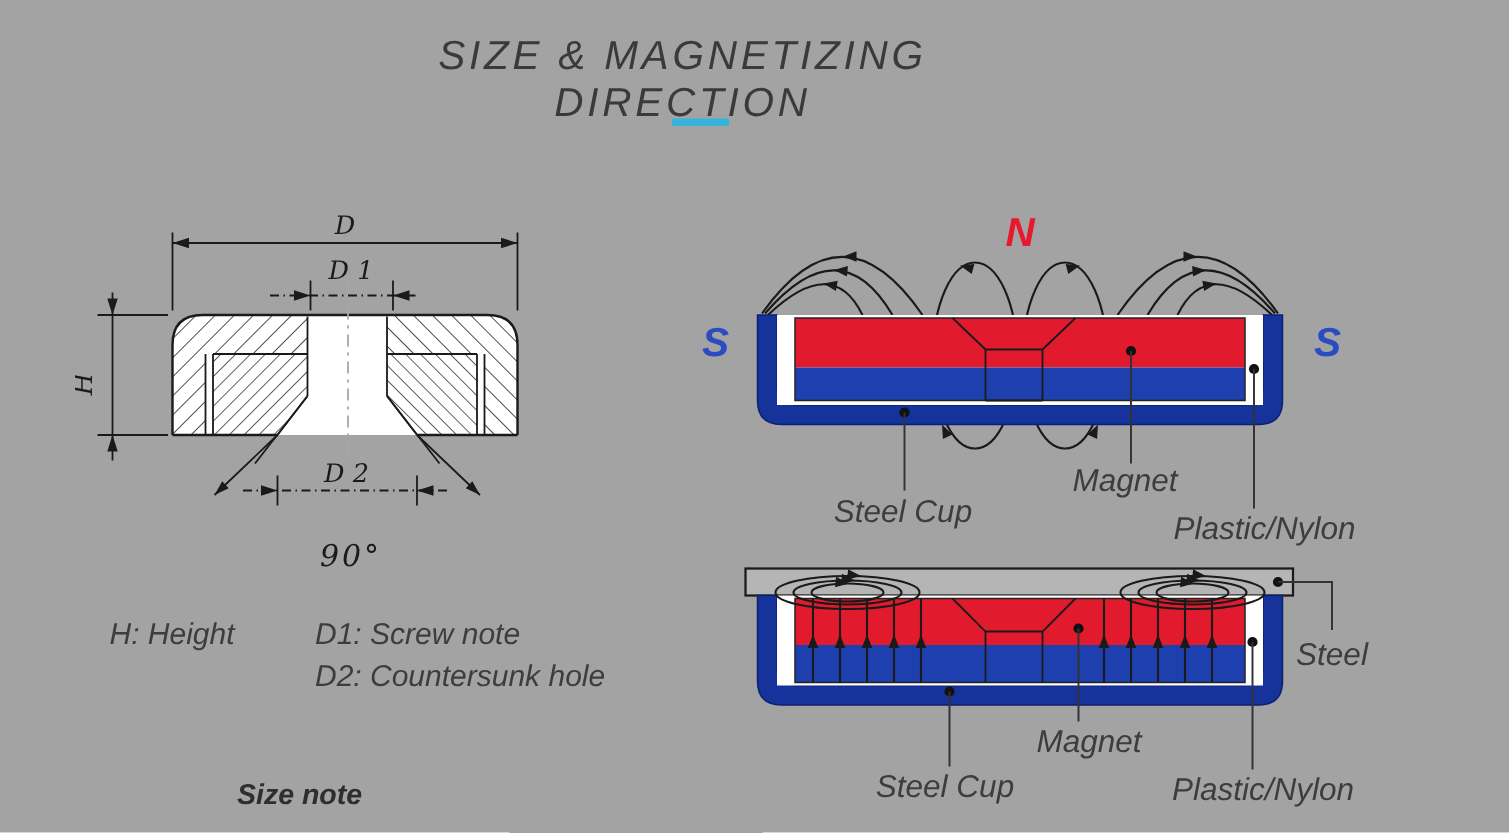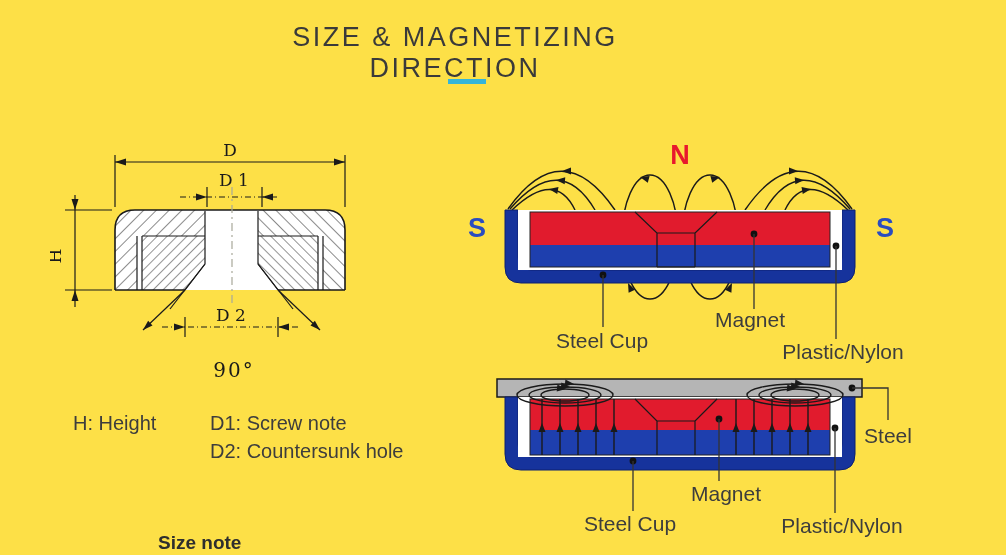--- a/index.html
+++ b/index.html
@@ -1,22 +1,22 @@
 <!DOCTYPE html>
 <html><head>
 <meta charset="utf-8">
 <style>
   html,body{margin:0;padding:0;background:#fff;}
-  #stage{position:relative;width:1006px;height:555px;background:#fde047;overflow:hidden;
-         font-family:"Liberation Sans",sans-serif;}
+  #stage{position:relative;width:1006px;height:555px;background:#a3a3a3;overflow:hidden;
+         font-family:"Liberation Sans",sans-serif;font-style:italic;}
   .title{position:absolute;left:225px;top:22px;width:460px;text-align:center;
          font-size:27px;letter-spacing:2.5px;color:#3a3a3a;font-weight:500;}
   .accent-bar{position:absolute;left:448px;top:79px;width:38px;height:5px;background:#35b5d9;}
   .legend-item{position:absolute;font-size:20px;color:#3d3d3d;}
-  .size-note{position:absolute;left:158px;top:532px;font-size:19px;font-weight:bold;color:#2e2e2e;}
+  .size-note{position:absolute;left:158px;top:520px;font-size:19px;font-weight:bold;color:#2e2e2e;}
   svg text{font-family:"Liberation Sans",sans-serif;}
   .dimtxt{font-family:"DejaVu Serif",serif;font-size:17px;fill:#1a1a1a;}
   .angletxt{font-family:"DejaVu Serif",serif;font-size:20px;fill:#1a1a1a;letter-spacing:2px;}
   .calltxt{font-size:21px;fill:#3d3d3d;}
   .poletxt{font-size:27px;font-weight:bold;}
   .fl{stroke:#1a1a1a;stroke-width:1.4;fill:none;}
   .call{stroke:#333;stroke-width:1.3;fill:none;}
   .struct{stroke:#1a1a1a;stroke-width:1.6;fill:none;}
   .thin{stroke:#1a1a1a;stroke-width:1.2;fill:none;}
   .dim{stroke:#1a1a1a;stroke-width:1.2;fill:none;}

